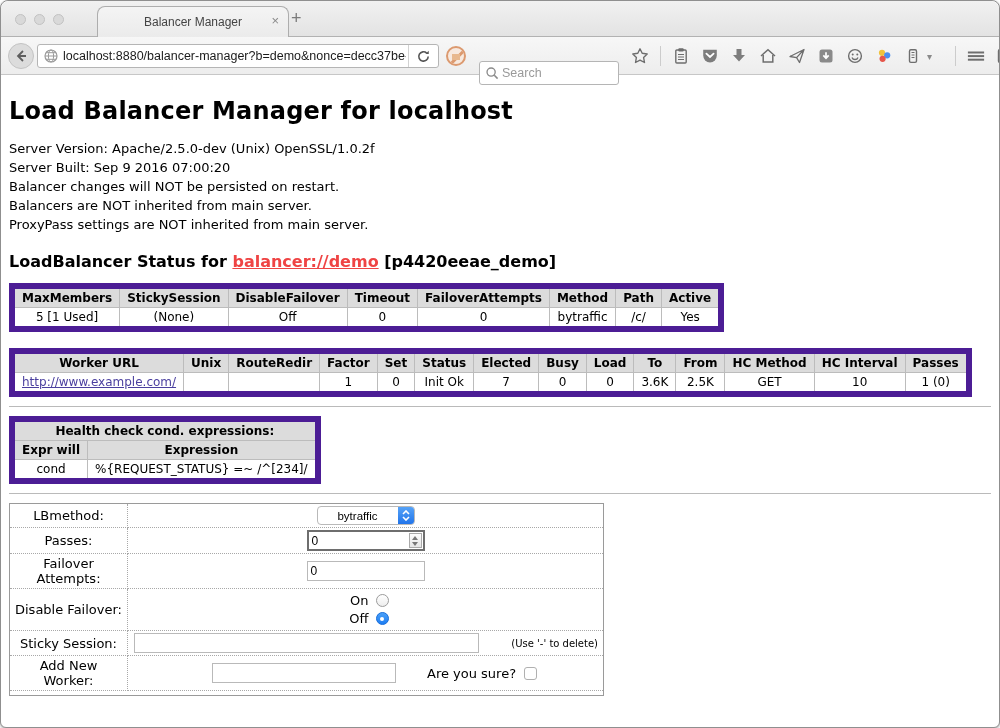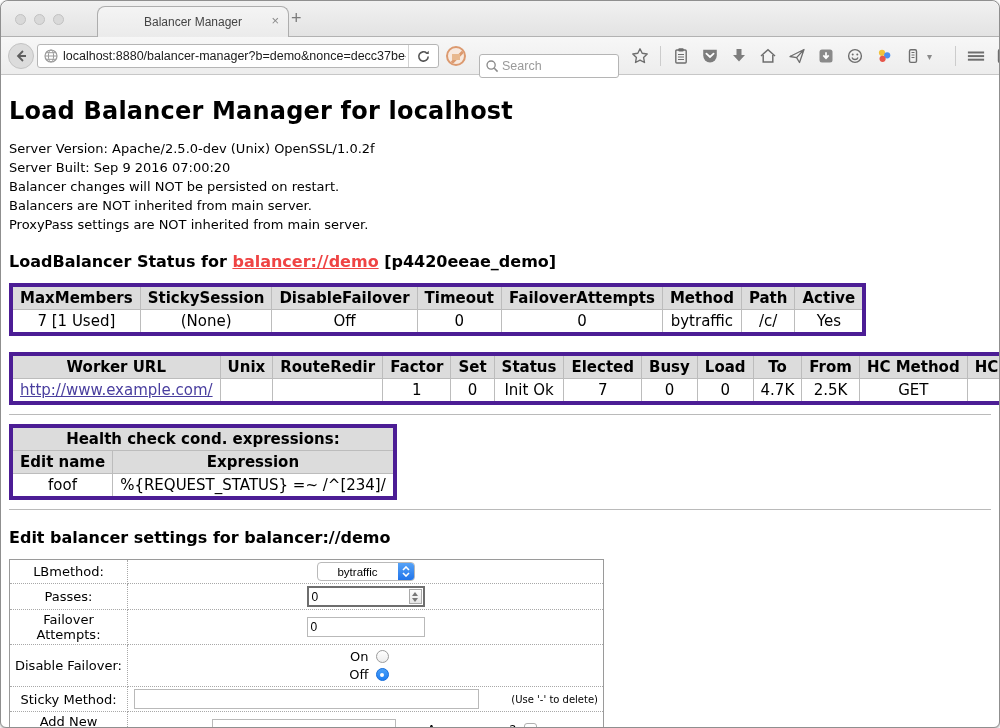--- a/index.html
+++ b/index.html
@@ -63,21 +63,21 @@
     border:2px solid #dc9a70; background:#f7e9df; overflow:hidden;
   }
   .adblock::before {
     content:""; position:absolute; left:7px; top:-2px; width:2.5px; height:24px;
     background:#dc9a70; transform:rotate(45deg);
   }
   .adblock::after {
     content:""; position:absolute; left:4px; top:6px; width:8px; height:6px; background:#e8b88e;
   }
   .searchfield {
-    position:absolute; left:478px; top:17px; width:140px; height:24px;
+    position:absolute; left:478px; top:24px; width:140px; height:24px;
     background:#fff; border:1px solid #b5b5b5; border-radius:3px;
     display:flex; align-items:center; padding:0 4px;
   }
   .searchinput {
     flex:1; min-width:0; border:none; outline:none; background:transparent;
     font-family:"Liberation Sans", sans-serif; font-size:12.5px; color:#333;
   }
   .searchinput::placeholder { color:#9a9a9a; }
   .iconrow {
     position:absolute; left:630px; top:0; height:38px;
@@ -87,21 +87,21 @@
   .tooldiv { width:1px; height:20px; background:#cccccc; }
   .caret { font-size:10px; color:#8a8a8a; margin-left:-6px; }
   .menugap { margin-left:12px; }
   
   .content { padding:0 8px; color:#000; height:654px; overflow:hidden; }
   h1.pgtitle { font-size:24px; font-weight:bold; margin:22px 0 14px; letter-spacing:.2px; }
   .info div { font-size:13px; line-height:19px; }
   h3.section { font-size:16px; font-weight:bold; margin:18px 0 12px; }
   a.plink { color:#ef4444; text-decoration:underline; font-weight:bold; }
   a.wlink { color:#4a3f9f; text-decoration:underline; }
-  table.data { border-collapse:collapse; border:4px solid #4c1d95; font-size:15px; }
+  table.data { border-collapse:collapse; border:6px solid #4c1d95; font-size:12px; }
   table.data th, table.data td {
     border:1px solid #bcbcbc; padding:2px 7px; text-align:center; white-space:nowrap;
   }
   table.data th { background:#dcdcdc; font-weight:bold; }
   #balancer-table { margin-bottom:16px; }
   #worker-table { width:960px; }
   #health-table td.exprcell { text-align:left; }
   hr.thin { border:none; border-top:1px solid #bababa; margin:9px 0; }
   
   table.ftable { border-collapse:collapse; border:1px solid #9a9a9a; width:595px; font-size:13px; }
@@ -304,21 +304,21 @@
         <th>MaxMembers</th>
         <th>StickySession</th>
         <th>DisableFailover</th>
         <th>Timeout</th>
         <th>FailoverAttempts</th>
         <th>Method</th>
         <th>Path</th>
         <th>Active</th>
       </tr>
       <tr>
-        <td>7 [1 Used]</td>
+        <td>5 [1 Used]</td>
         <td>(None)</td>
         <td>Off</td>
         <td>0</td>
         <td>0</td>
         <td>bytraffic</td>
         <td>/c/</td>
         <td>Yes</td>
       </tr>
     </tbody>
       </table>
@@ -345,51 +345,50 @@
       <tr>
         <td><a class="wlink" href="#">http://www.example.com/</a></td>
         <td></td>
         <td></td>
         <td>1</td>
         <td>0</td>
         <td>Init Ok</td>
         <td>7</td>
         <td>0</td>
         <td>0</td>
-        <td>4.7K</td>
+        <td>3.6K</td>
         <td>2.5K</td>
         <td>GET</td>
         <td>10</td>
         <td>1 (0)</td>
 
       </tr>
     </tbody>
       </table>
 
     <hr class="thin">
 
     <table class="data" id="health-table">
       <tbody>
           <tr>
         <th colspan="2">Health check cond. expressions:</th>
       </tr>
       <tr>
-        <th>Edit name</th>
+        <th>Expr will</th>
         <th>Expression</th>
       </tr>
       <tr>
-        <td>foof</td>
+        <td>cond</td>
         <td class="exprcell">%{REQUEST_STATUS} =~ /^[234]/</td>
       </tr>
     </tbody>
       </table>
 
     <hr class="thin">
 
-    <h3 class="section">Edit balancer settings for balancer://demo</h3>
 
     <table class="ftable">
       <tbody>
           <tr>
         <td class="lbl">LBmethod:</td>
         <td class="ctl">
           <span class="fakeselect">
             <span class="sval">bytraffic</span>
             <span class="stepper">
               <svg width="8" height="5" viewBox="0 0 8 5">
@@ -431,21 +430,21 @@
             <div class="rline">
               <span class="rlab">Off</span>
               <span class="radio checked">
                     <span class="dot"></span>
                   </span>
             </div>
           </div>
         </td>
       </tr>
       <tr>
-        <td class="lbl">Sticky Method:</td>
+        <td class="lbl">Sticky Session:</td>
         <td>
           <div class="stickyrow">
             <input class="sticky" value="" style="">
             <span class="hint">(Use '-' to delete)</span>
           </div>
         </td>
       </tr>
       <tr>
         <td class="lbl">Add New Worker:</td>
         <td>

